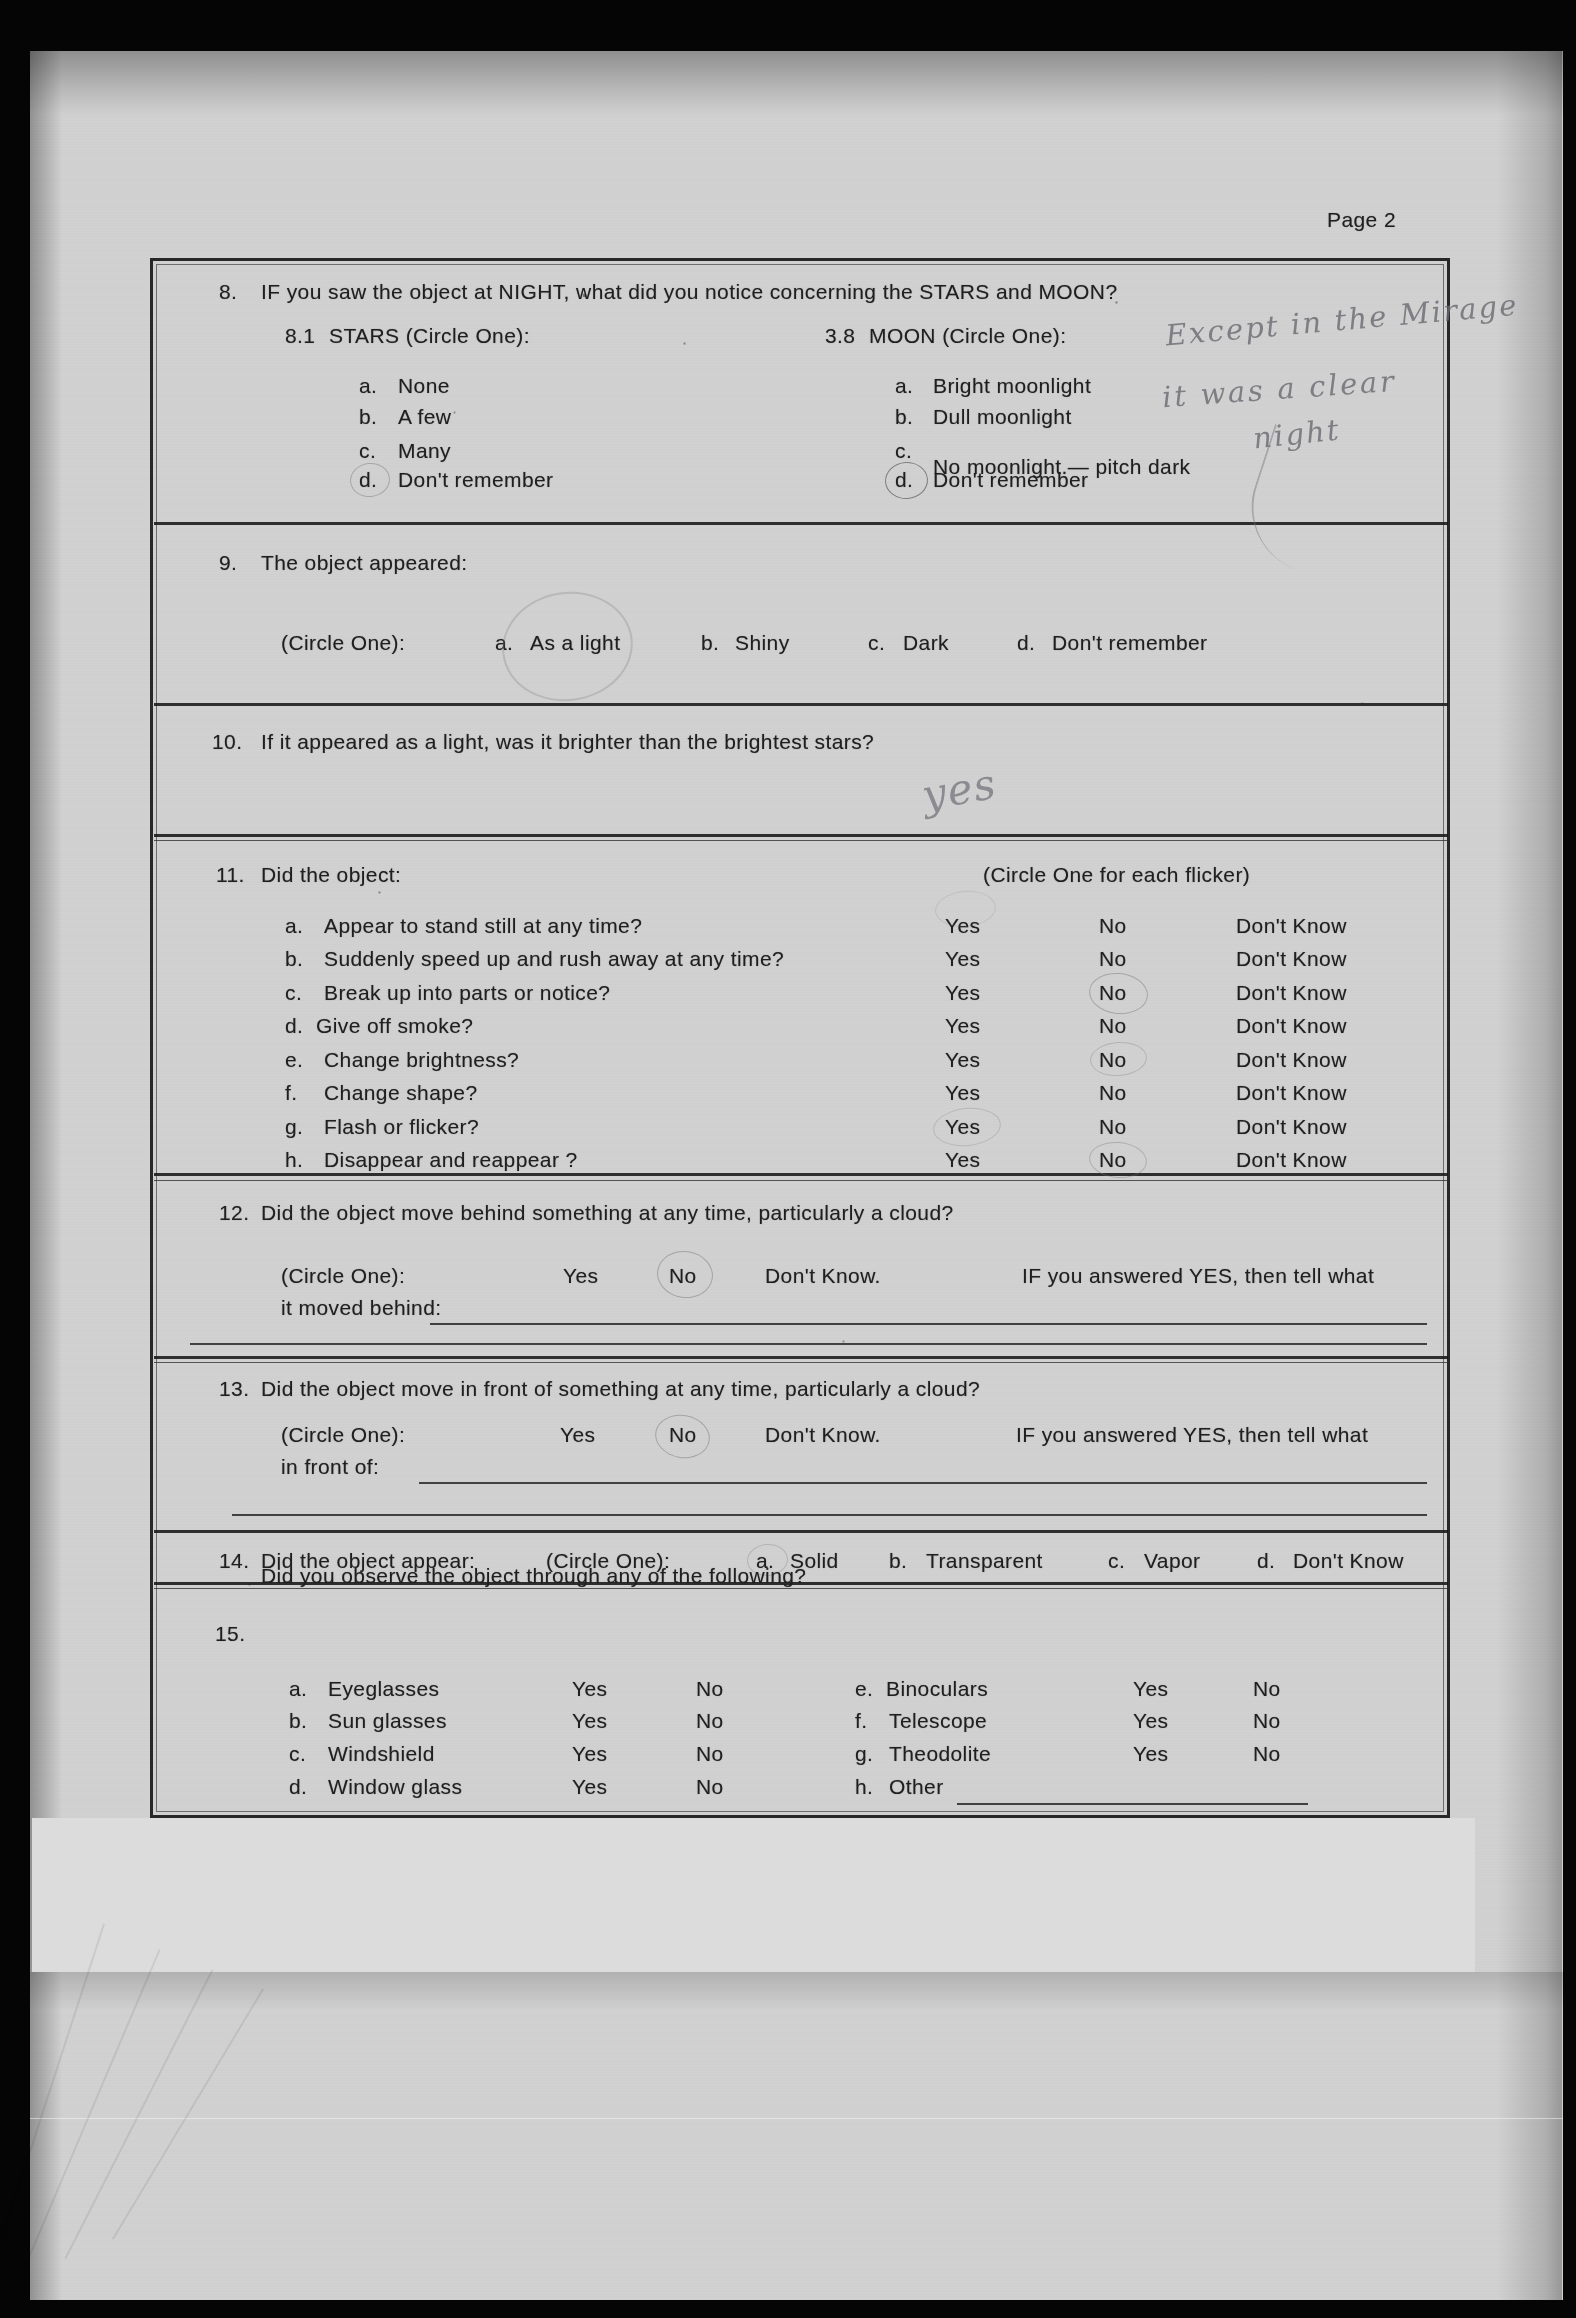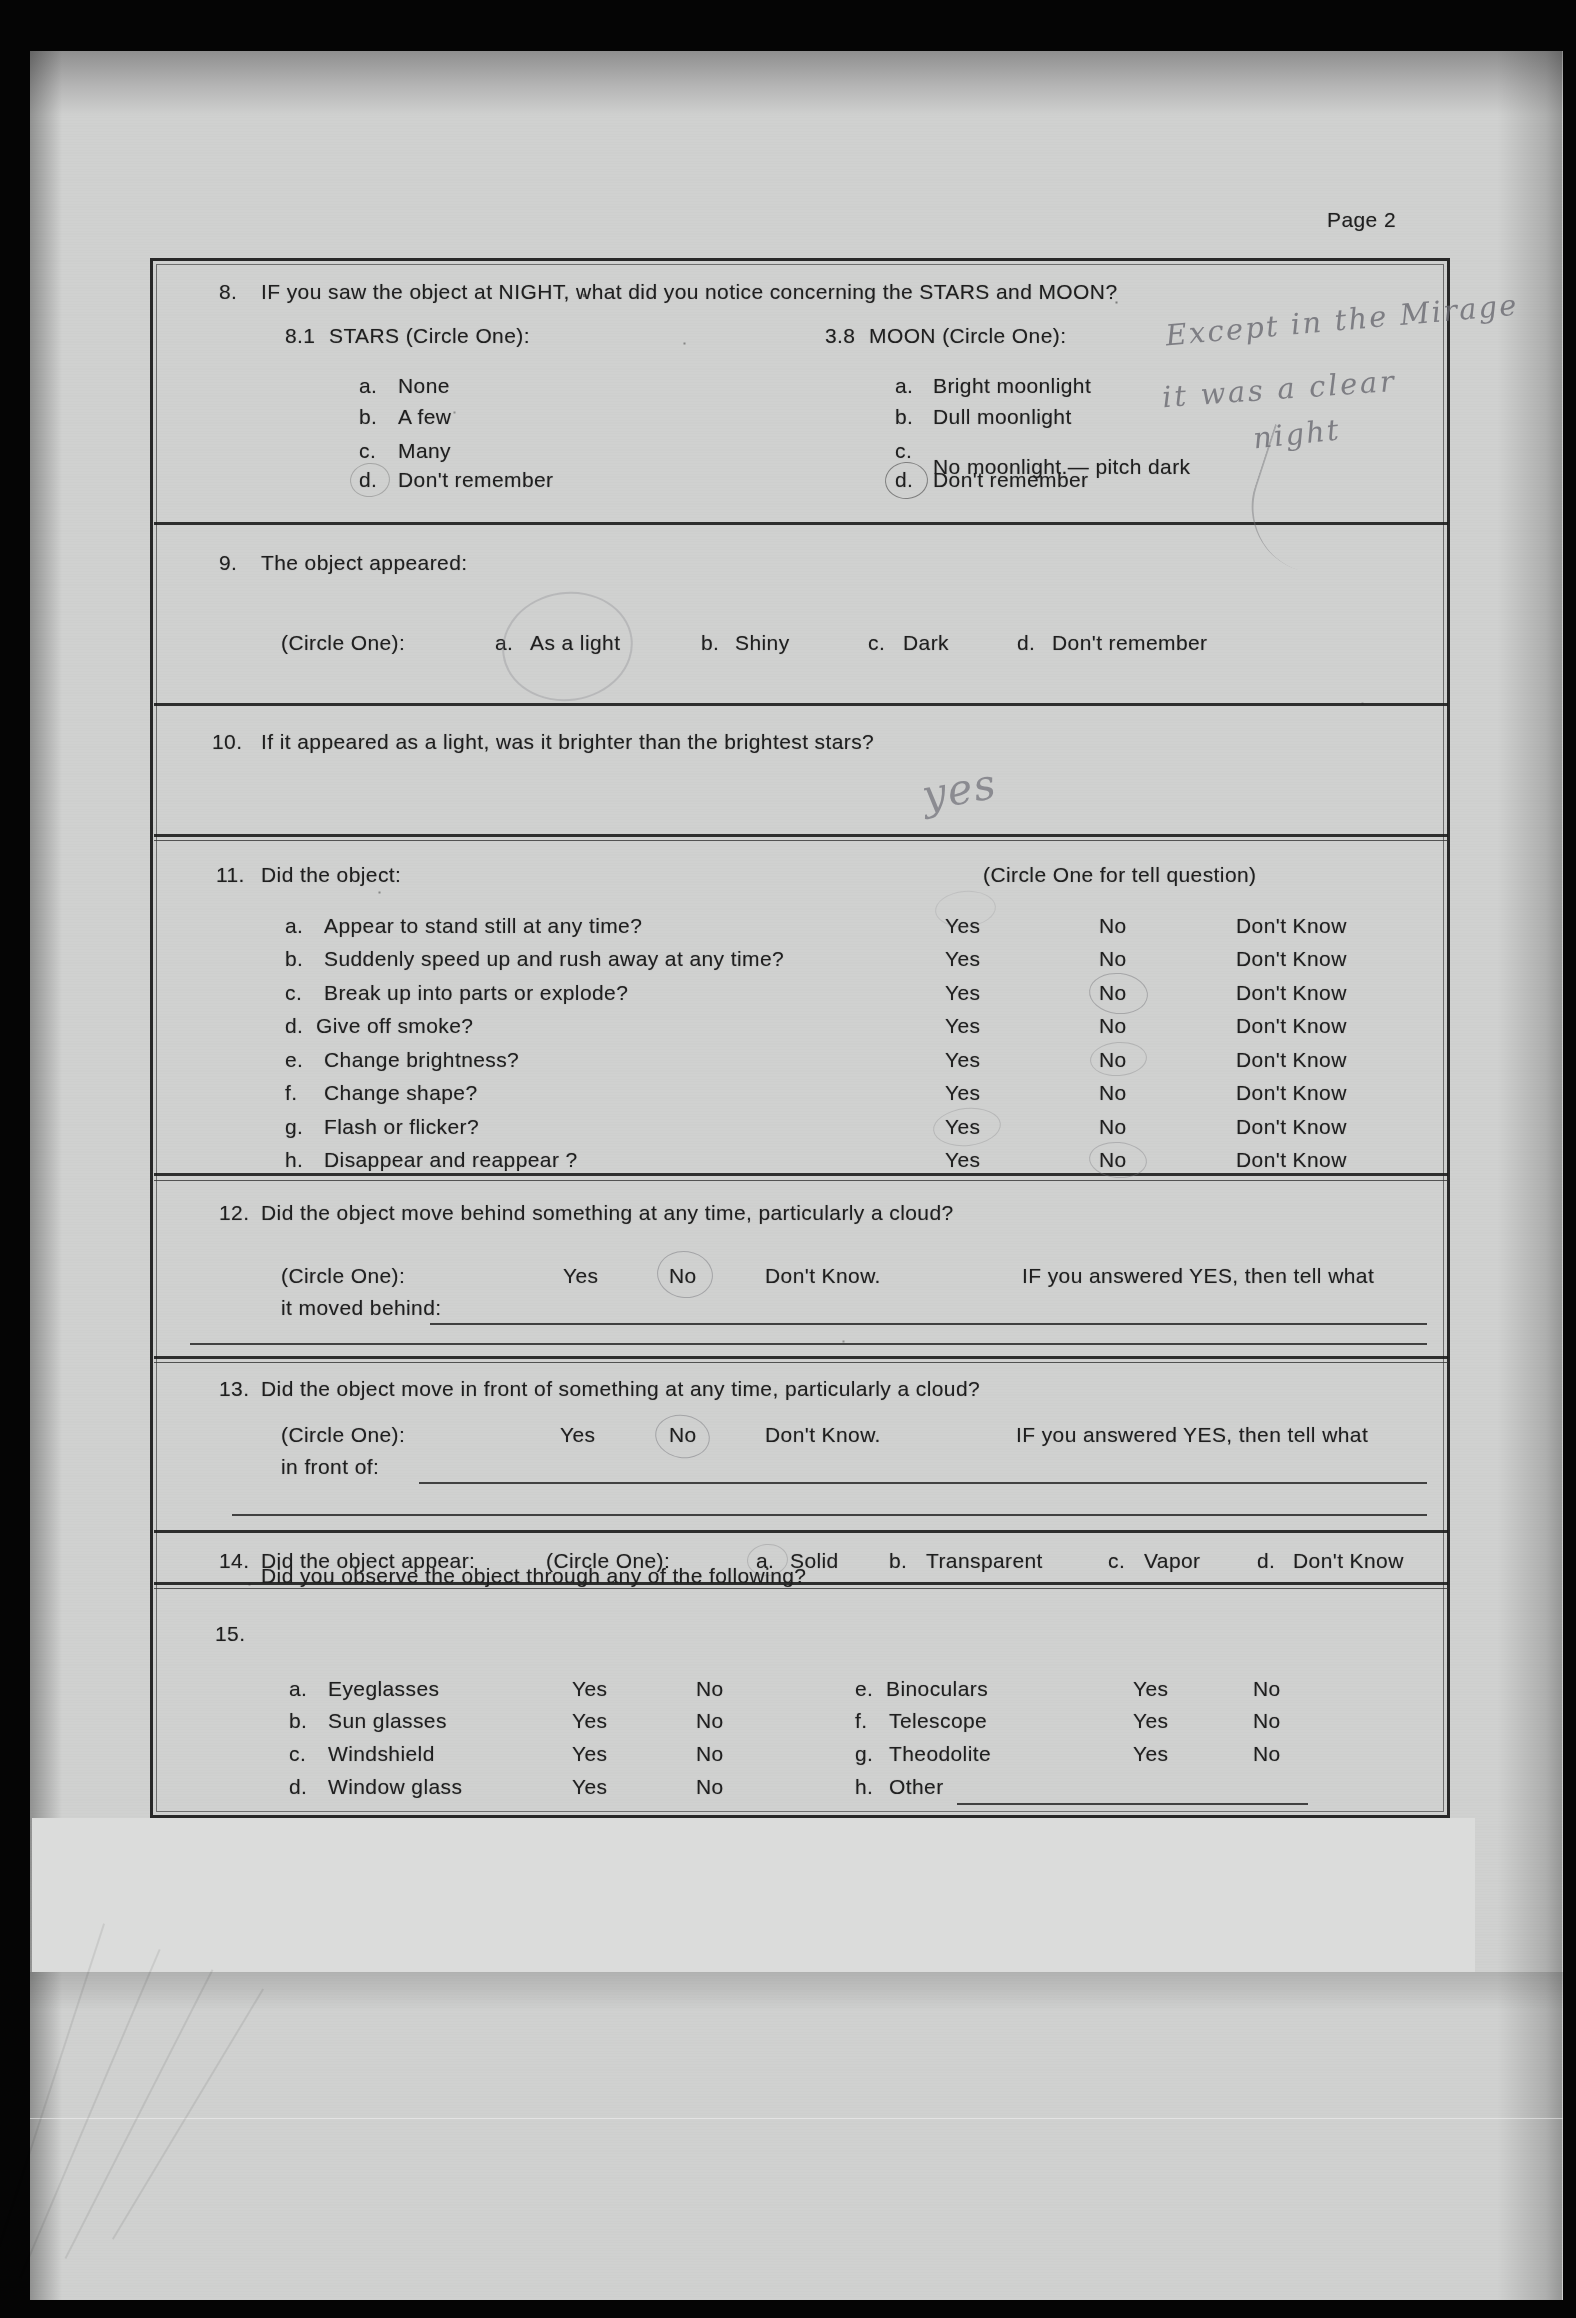--- a/index.html
+++ b/index.html
@@ -118,36 +118,36 @@
   <span class="t" style="left:1017px; top:631px;">d.</span>
   <span class="t" style="left:1052px; top:631px;">Don't remember</span>
   <div class="pcircle" style="left:502px; top:592px; width:127px; height:105px; border-width:2.2px; border-color:rgba(130,130,135,0.3); transform:rotate(-8deg);"></div>
 
   <span class="t" style="left:212px; top:730px;">10.</span>
   <span class="t" style="left:261px; top:730px;">If it appeared as a light, was it brighter than the brightest stars?</span>
   <span class="hw" style="left:922px; top:765px; font-size:42px; letter-spacing:1.6px; transform:rotate(-10deg); color:rgba(110,110,118,0.7);">yes</span>
 
   <span class="t" style="left:216px; top:863px;">11.</span>
   <span class="t" style="left:261px; top:863px;">Did the object:</span>
-  <span class="t" style="left:983px; top:863px;">(Circle One for tell question)</span>
+  <span class="t" style="left:983px; top:863px;">(Circle One for each flicker)</span>
 
   <span class="t" style="left:285px; top:914px;">a.</span>
   <span class="t" style="left:324px; top:914px;">Appear to stand still at any time?</span>
   <span class="t" style="left:945px; top:914px;">Yes</span>
   <span class="t" style="left:1099px; top:914px;">No</span>
   <span class="t" style="left:1236px; top:914px;">Don't Know</span>
 
   <span class="t" style="left:285px; top:947px;">b.</span>
   <span class="t" style="left:324px; top:947px;">Suddenly speed up and rush away at any time?</span>
   <span class="t" style="left:945px; top:947px;">Yes</span>
   <span class="t" style="left:1099px; top:947px;">No</span>
   <span class="t" style="left:1236px; top:947px;">Don't Know</span>
 
   <span class="t" style="left:285px; top:981px;">c.</span>
-  <span class="t" style="left:324px; top:981px;">Break up into parts or explode?</span>
+  <span class="t" style="left:324px; top:981px;">Break up into parts or notice?</span>
   <span class="t" style="left:945px; top:981px;">Yes</span>
   <span class="t" style="left:1099px; top:981px;">No</span>
   <span class="t" style="left:1236px; top:981px;">Don't Know</span>
 
   <span class="t" style="left:285px; top:1014px;">d.</span>
   <span class="t" style="left:316px; top:1014px;">Give off smoke?</span>
   <span class="t" style="left:945px; top:1014px;">Yes</span>
   <span class="t" style="left:1099px; top:1014px;">No</span>
   <span class="t" style="left:1236px; top:1014px;">Don't Know</span>
 

